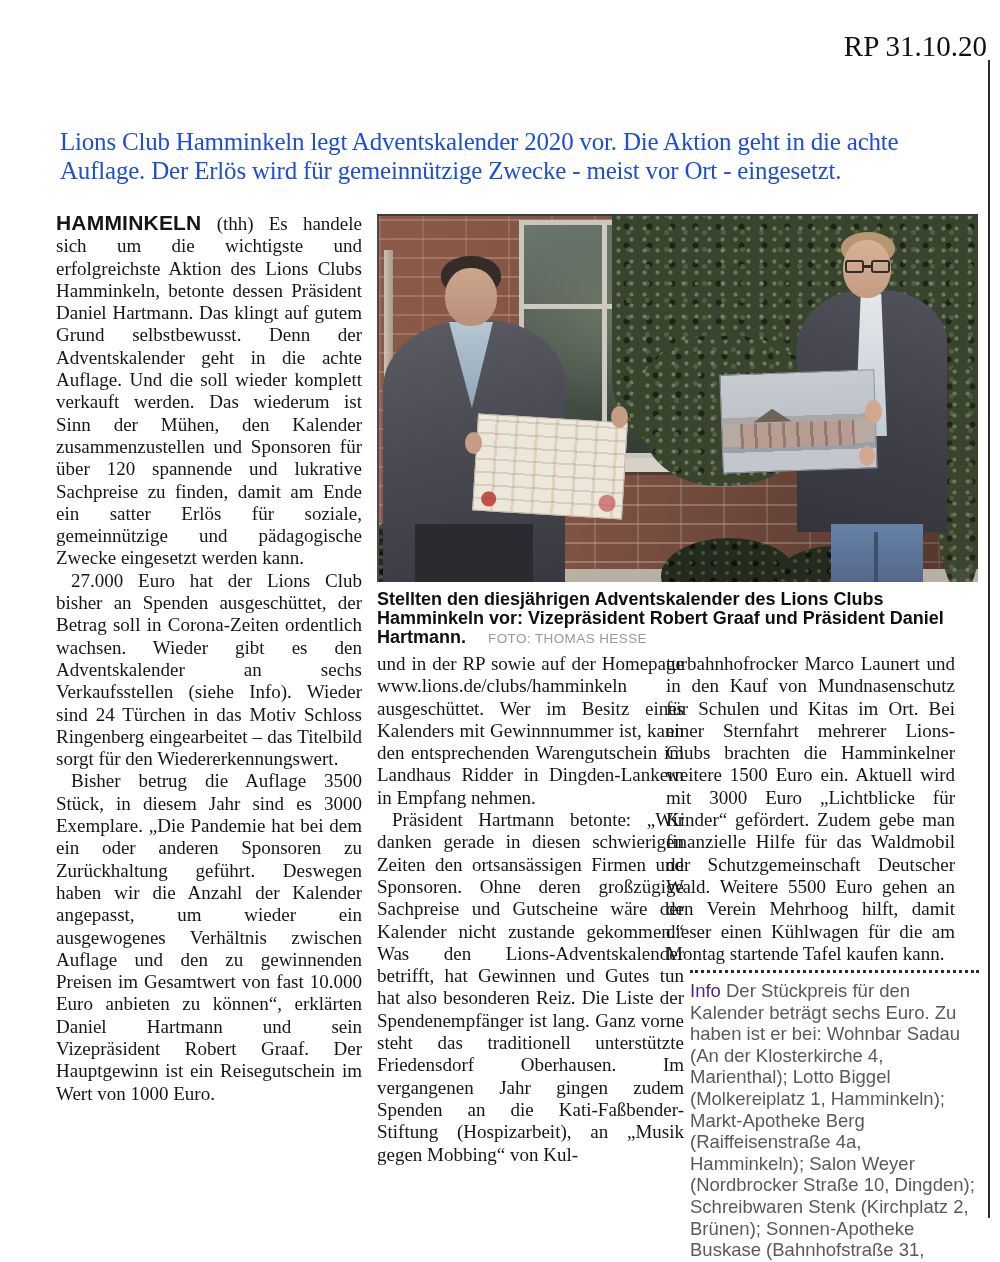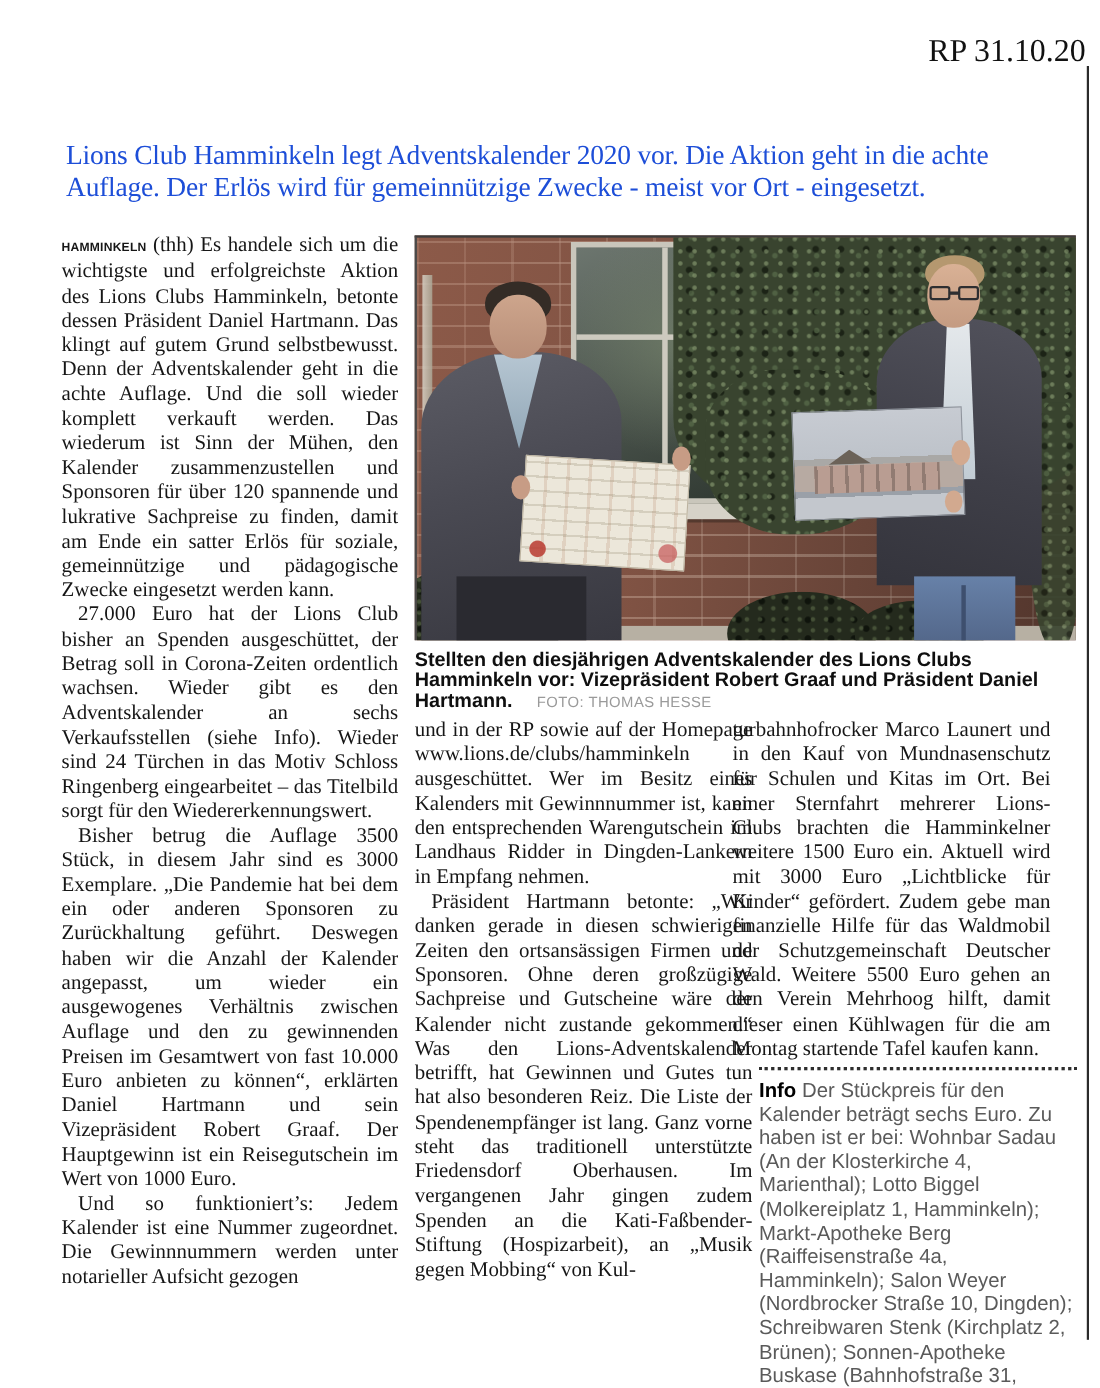--- a/index.html
+++ b/index.html
@@ -10,21 +10,21 @@
   .headline{position:absolute;left:60px;top:24px;width:930px;font-size:60px;font-weight:700;
             letter-spacing:-1px;white-space:nowrap;color:#0d0d0d;}
   .subhead{position:absolute;left:60px;top:104px;width:915px;font-size:25px;line-height:28.5px;
            letter-spacing:-0.2px;color:#1d4ed8;}
 
   .vrule{position:absolute;left:988px;top:36px;width:2px;height:1158px;background:#2b2b2b;}
 
   .bodycol{position:absolute;font-size:19px;line-height:22.3px;text-align:justify;overflow:hidden;}
   .bodycol p{margin:0;}
   .bodycol p.ind{text-indent:15px;font-family:Liberation Serif, serif;}
-  .leadloc{font-family:"Liberation Sans",sans-serif;font-weight:700;font-size:11px;letter-spacing:0.2px;}
+  .leadloc{font-family:"Liberation Sans",sans-serif;font-weight:700;font-size:21px;letter-spacing:0.2px;}
   .col1{left:56px;top:188px;width:306px;height:1002px;}
   .col2{left:377px;top:629px;width:307px;height:552px;}
   .col3{left:666px;top:629px;width:289px;height:318px;}
 
   
   .photo{position:absolute;left:377px;top:190px;width:601px;height:368px;overflow:hidden;
          border-top:2px solid #3c3c3c;border-left:2px solid #4a4a4a;box-sizing:border-box;
          background-color:#7a5042;
          background-image:
            linear-gradient(100deg, rgba(155,98,78,0.55) 0%, rgba(140,88,70,0.30) 38%,
@@ -100,36 +100,35 @@
 
   
   .caption{position:absolute;left:377px;top:566px;width:606px;font-family:"Liberation Sans",sans-serif;
            font-weight:700;font-size:18px;line-height:19px;color:#0f0f0f;}
   .credit{font-weight:400;font-size:13.5px;color:#9a9a9a;letter-spacing:0.4px;margin-left:22px;white-space:nowrap;}
 
   
   .infobox{position:absolute;left:690px;top:946px;width:289px;border-top:3px dotted #2e2e2e;
            padding-top:7px;font-family:"Liberation Sans",sans-serif;font-size:18.5px;line-height:21.6px;
            color:#5a5a5a;text-align:left;}
-  .infolabel{color:#000000;font-weight:700;}
+  .infolabel{color:#4c1d95;font-weight:400;}
 </style>
 </head>
 <body>
 
 <div class="page">
 
   <div class="date">RP 31.10.20</div>
   <div class="subhead">Lions Club Hamminkeln legt Adventskalender 2020 vor. Die Aktion geht in die achte Auflage. Der Erlös wird für gemeinnützige Zwecke - meist vor Ort - eingesetzt.</div>
   <div class="vrule"></div>
 
   <div class="bodycol col1">
     <p><span class="leadloc">HAMMINKELN</span><span> (thh) Es handele sich um die wichtigste und erfolgreichste Aktion des Lions Clubs Hamminkeln, betonte dessen Präsident Daniel Hartmann. Das klingt auf gutem Grund selbstbewusst. Denn der Adventskalender geht in die achte Auflage. Und die soll wieder komplett verkauft werden. Das wiederum ist Sinn der Mühen, den Kalender zusammenzustellen und Sponsoren für über 120 spannende und lukrative Sachpreise zu finden, damit am Ende ein satter Erlös für soziale, gemeinnützige und pädagogische Zwecke eingesetzt werden kann.</span></p>
     <p class="ind">27.000 Euro hat der Lions Club bisher an Spenden ausgeschüttet, der Betrag soll in Corona-Zeiten ordentlich wachsen. Wieder gibt es den Adventskalender an sechs Verkaufsstellen (siehe Info). Wieder sind 24 Türchen in das Motiv Schloss Ringenberg eingearbeitet – das Titelbild sorgt für den Wiedererkennungswert.</p>
     <p class="ind">Bisher betrug die Auflage 3500 Stück, in diesem Jahr sind es 3000 Exemplare. „Die Pandemie hat bei dem ein oder anderen Sponsoren zu Zurückhaltung geführt. Deswegen haben wir die Anzahl der Kalender angepasst, um wieder ein ausgewogenes Verhältnis zwischen Auflage und den zu gewinnenden Preisen im Gesamtwert von fast 10.000 Euro anbieten zu können“, erklärten Daniel Hartmann und sein Vizepräsident Robert Graaf. Der Hauptgewinn ist ein Reisegutschein im Wert von 1000 Euro.</p>
-    <p class="ind">Und so funktioniert’s: Jedem Kalender ist eine Nummer zugeordnet. Die Gewinnnummern werden unter notarieller Aufsicht gezogen</p>
   </div>
 
   <div class="photo">
     <div class="ground"></div>
     <div class="pipe"></div>
     <div class="window"></div>
     <div class="mull-v"></div>
     <div class="mull-h"></div>
     <div class="sill"></div>
     <div class="bush bush-main"></div>

